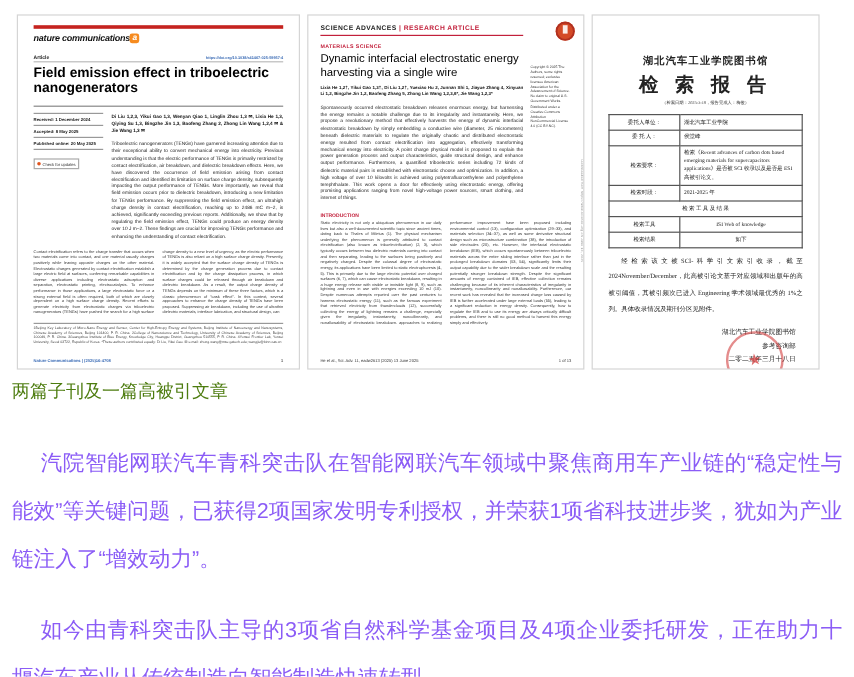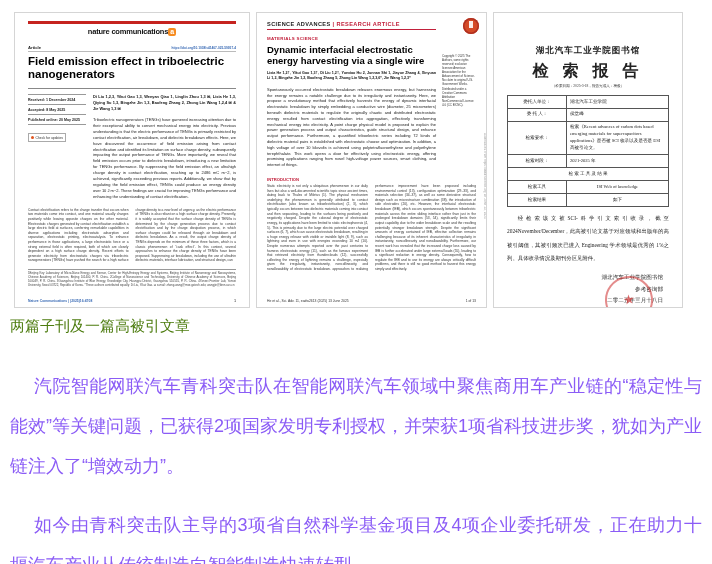--- a/index.html
+++ b/index.html
@@ -9,21 +9,21 @@
   
   .thumbs{display:flex;gap:6px;padding:12px 0 0 14px;width:696px;}
   .card{background:#fff;border:1px solid #d5d5d5;height:296px;position:relative;
         overflow:hidden;box-sizing:border-box;flex:none;}
   .card.nc{width:236px;padding:8px 13px;}
   .card.sa{width:231px;padding:8px 10px;}
   .card.rep{width:190px;padding:6px 13px;font-family:"Liberation Serif", serif;}
 
   
   .nc-redbar{height:3px;background:#c5231f;margin-bottom:3px;}
-  .nc-masthead{display:flex;justify-content:center;align-items:center;}
+  .nc-masthead{display:flex;justify-content:flex-start;align-items:center;font-style:italic;}
   .nc-name{font-weight:bold;font-size:7.5px;color:#111;letter-spacing:-.2px;}
   .oa-logo{width:8px;height:8px;background:#f68b1f;border-radius:2px;color:#fff;
            font-size:7px;line-height:8px;text-align:center;font-weight:bold;}
   .nc-artrow{display:flex;justify-content:space-between;align-items:flex-end;margin-top:9px;
              border-bottom:.5px solid #bbb;padding-bottom:1px;}
   .nc-article{font-weight:bold;font-size:4.2px;color:#222;}
   .nc-doi{font-size:3.2px;color:#3a6bb5;font-weight:bold;}
   .nc-title{font-weight:bold;font-size:11.5px;line-height:1.15;color:#000;margin:3px 0 7px;}
   .nc-main{display:flex;gap:7px;border-top:1px solid #888;padding-top:5px;}
   .nc-left{width:58px;flex:none;}
@@ -49,21 +49,21 @@
            border-bottom:.6px solid #c2203b;padding-bottom:2px;margin-right:40px;}
   .sa-head .red{color:#c2203b;}
   .sa-logo{position:absolute;top:5px;right:7px;width:16px;height:16px;border-radius:50%;
            background:#d44a27;box-shadow:inset 0 0 0 1.5px #b03020;}
   .sa-logo::after{content:"";position:absolute;left:6px;top:3px;width:4px;height:7px;
                   background:#fff;opacity:.9;}
   .sa-cols{display:flex;gap:6px;margin-top:6px;}
   .sa-maincol{flex:1;}
   .sa-side{width:34px;flex:none;margin-top:18px;font-size:2.9px;color:#333;line-height:1.4;}
   .sa-field{color:#c2203b;font-weight:bold;font-size:4.4px;letter-spacing:.3px;}
-  .sa-title{font-weight:bold;font-size:9.5px;line-height:1.2;color:#000;margin:3px 0 4px;}
+  .sa-title{font-weight:normal;font-size:9.5px;line-height:1.2;color:#000;margin:3px 0 4px;}
   .sa-authors{font-size:3.7px;font-weight:bold;color:#111;line-height:1.5;text-align:justify;}
   .sa-abstract{font-size:4px;color:#222;text-align:justify;line-height:1.45;margin-top:5px;}
   .sa-introhead{color:#c2203b;font-weight:bold;font-size:4.2px;margin:9px 0 2px;}
   .sa-intro{columns:2;column-gap:7px;font-size:3.3px;color:#333;text-align:justify;
             line-height:1.4;}
   .sa-vert{position:absolute;right:-1px;top:120px;writing-mode:vertical-rl;font-size:2.8px;
            color:#999;letter-spacing:.2px;}
   .sa-pagefoot{position:absolute;left:10px;right:10px;bottom:4px;display:flex;
                justify-content:space-between;}
   .sa-cit,.sa-pg{font-size:3.4px;color:#333;}

